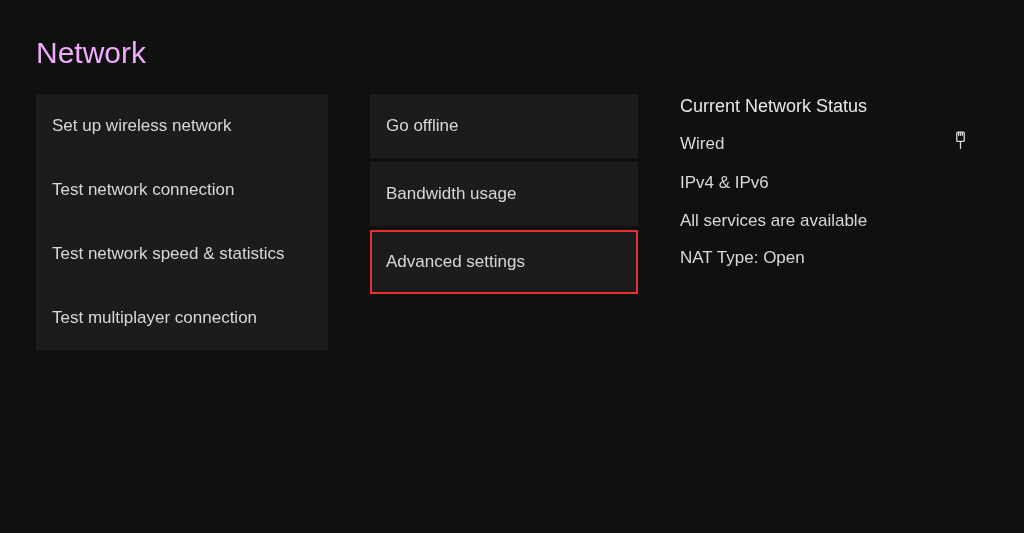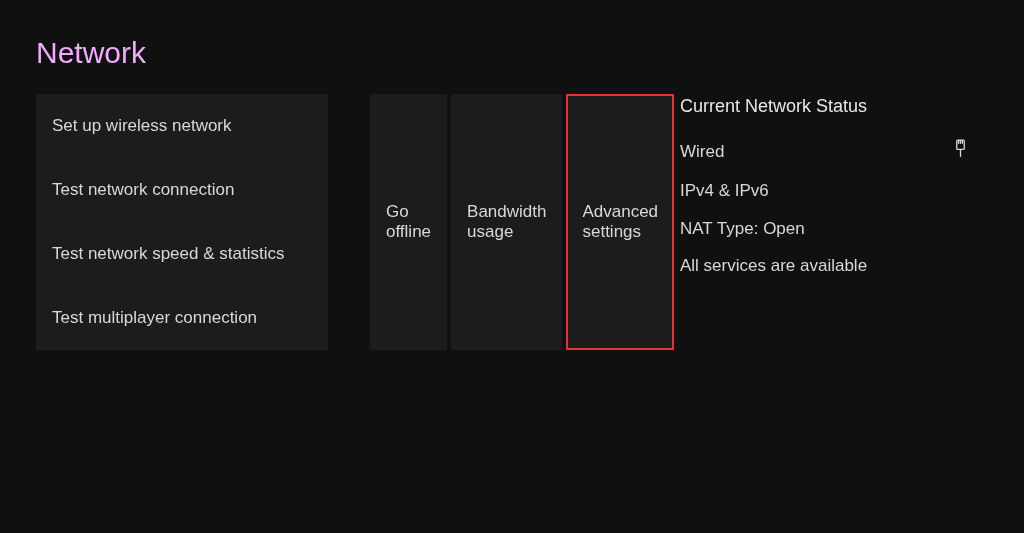--- a/index.html
+++ b/index.html
@@ -29,21 +29,21 @@
       gap: 42px;
     }
     .col-left {
       width: 292px;
       display: flex;
       flex-direction: column;
     }
     .col-mid {
       width: 268px;
       display: flex;
-      flex-direction: row;
+      flex-direction: column;
       gap: 4px;
     }
     .col-right {
       flex: 1;
       padding-top: 2px;
       padding-right: 20px;
     }
     .menu-item {
       background-color: #1c1c1c;
       color: #d8d8d8;
@@ -57,21 +57,21 @@
       align-items: center;
     }
     .menu-item.highlighted {
       border: 2px solid #e83030;
       padding: 20px 14px;
     }
     .status-heading {
       font-size: 18px;
       font-weight: 400;
       color: #e8e8e8;
-      margin-bottom: 22px;
+      margin-bottom: 14px;
     }
     .status-line {
       font-size: 17px;
       color: #d8d8d8;
       line-height: 1.4;
       margin-bottom: 14px;
       display: flex;
       justify-content: space-between;
       align-items: center;
     }
@@ -109,18 +109,18 @@
             <rect x="4" y="1" width="8" height="10" rx="1"></rect>
             <line x1="6" y1="1" x2="6" y2="5"></line>
             <line x1="8" y1="1" x2="8" y2="5"></line>
             <line x1="10" y1="1" x2="10" y2="5"></line>
             <line x1="8" y1="11" x2="8" y2="19"></line>
           </svg>
         </span>
       </div>
       <div id="status-lines">
           <div class="status-line">IPv4 &amp; IPv6</div>
+          <div class="status-line">All services are available</div>
           <div class="status-line">NAT Type: Open</div>
-          <div class="status-line">All services are available</div>
         </div>
     </div>
   </div>
 </div>
 
 </body></html>

